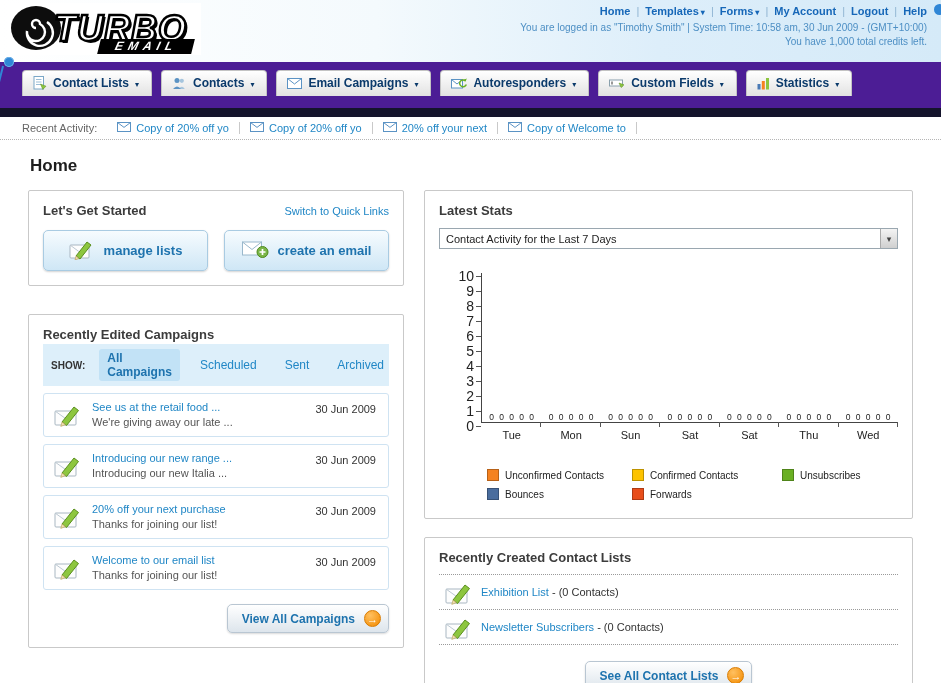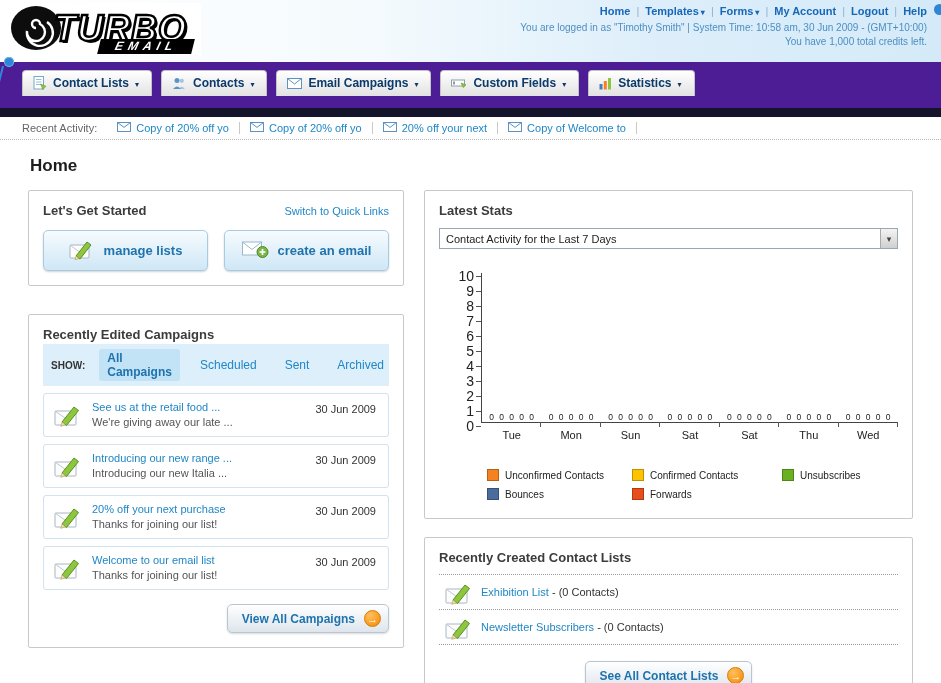--- a/index.html
+++ b/index.html
@@ -187,20 +187,32 @@
           <svg width="15" height="11" viewBox="0 0 15 11">
             <rect x="0.5" y="0.5" width="14" height="10" fill="#fff" stroke="#5b93c4"></rect>
             <path d="M0.5 0.5 L7.5 6 L14.5 0.5" fill="none" stroke="#5b93c4"></path>
           </svg>
         </span>
         <span class="tab-label">Email Campaigns</span>
         <span class="tab-caret"></span>
       </div>
       <div class="tab">
         <span class="tab-icon">
+          <svg width="16" height="13" viewBox="0 0 16 13">
+            <rect x="0.5" y="2.5" width="11" height="8.5" fill="#fff" stroke="#5b93c4"></rect>
+            <path d="M0.5 2.5 L6 7 L11.5 2.5" fill="none" stroke="#5b93c4"></path>
+            <path d="M14.5 4 a3.4 3.4 0 1 0 0.8 3.5" fill="none" stroke="#6ab023" stroke-width="1.5"></path>
+            <path d="M15.8 1.5 L14.6 4.6 L12 3.1 Z" fill="#6ab023"></path>
+          </svg>
+        </span>
+        <span class="tab-label">Autoresponders</span>
+        <span class="tab-caret"></span>
+      </div>
+      <div class="tab">
+        <span class="tab-icon">
           <svg width="16" height="12" viewBox="0 0 16 12">
             <rect x="0.5" y="3" width="13" height="6" fill="#fff" stroke="#8aa0ad"></rect>
             <path d="M3 4.5 v3" stroke="#333"></path>
             <path d="M10 6 L15 7.8 L12.2 10.6 Z" fill="#8dc63f" stroke="#5a8f1d" stroke-width="0.5"></path>
           </svg>
         </span>
         <span class="tab-label">Custom Fields</span>
         <span class="tab-caret"></span>
       </div>
       <div class="tab">

